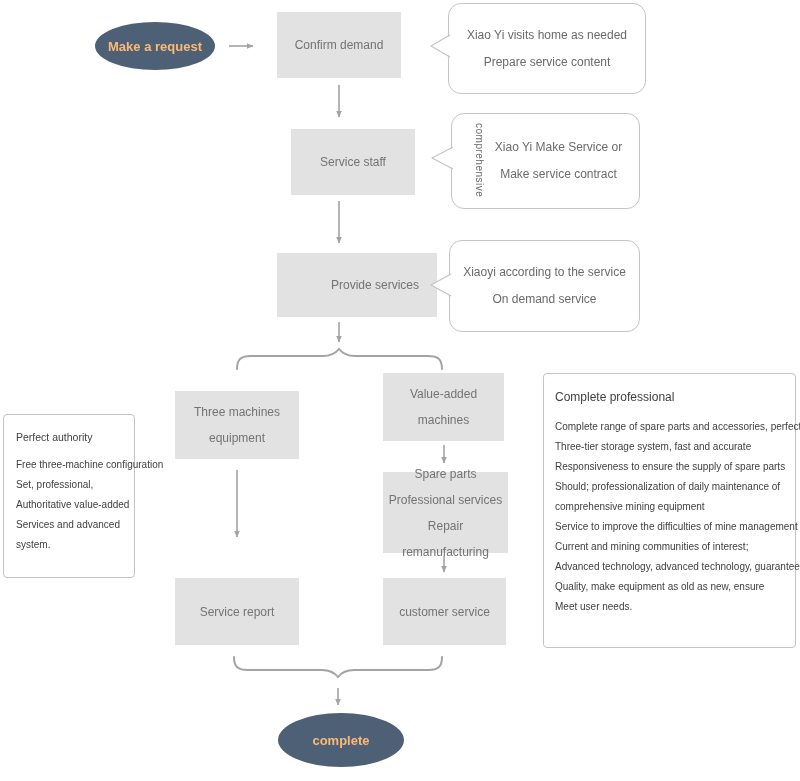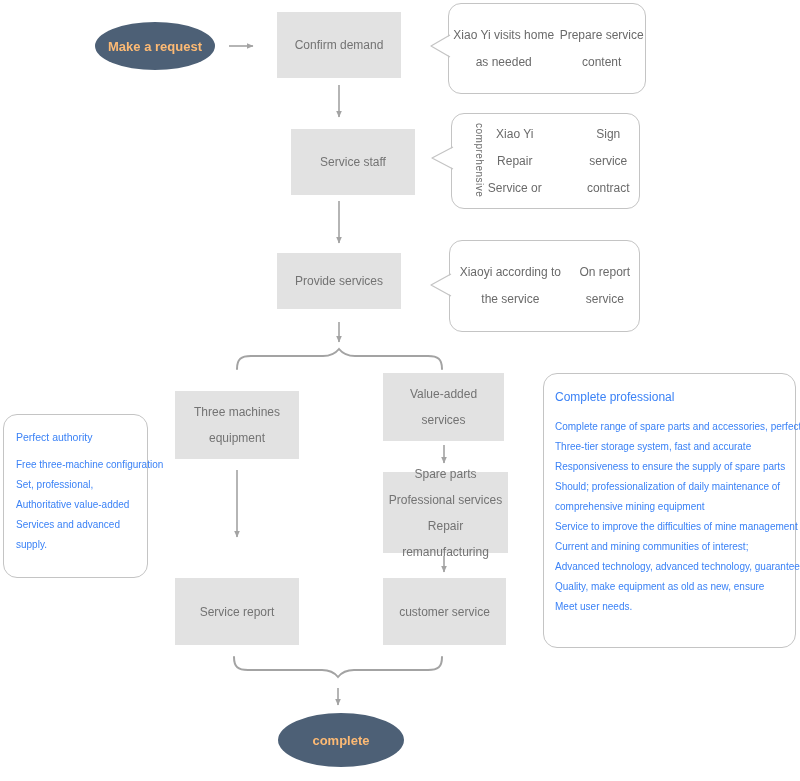--- a/index.html
+++ b/index.html
@@ -13,25 +13,25 @@
     display:flex;align-items:center;justify-content:center;text-align:center;
   }
   .box{
     position:absolute;background:#e2e2e2;color:#737373;font-size:12px;
     display:flex;flex-direction:column;align-items:center;justify-content:center;
     text-align:center;line-height:26px;
   }
   .callout{
     position:absolute;background:#ffffff;border:1px solid #c4c4c4;border-radius:13px;
     color:#6a6a6a;font-size:12px;line-height:27px;
-    display:flex;flex-direction:row;align-items:center;justify-content:center;text-align:center;
+    display:flex;flex-direction:column;align-items:center;justify-content:center;text-align:center;
   }
   .infobox{
-    position:absolute;background:#ffffff;border:1px solid #c4c4c4;border-radius:14px;
-    color:#3b82f6;box-sizing:border-box;
+    position:absolute;background:#ffffff;border:1px solid #c4c4c4;border-radius:4px;
+    color:#404040;box-sizing:border-box;
   }
   .infobox .title{font-size:12px;margin-bottom:13px;}
   .infobox.small .title{font-size:10.5px;margin-bottom:12px;}
   .infobox .iline{font-size:10px;line-height:20px;white-space:nowrap;}
   .vtext{
     position:absolute;left:469px;top:113px;height:94px;width:20px;
     display:flex;align-items:center;justify-content:center;
     writing-mode:vertical-rl;font-size:10px;color:#6a6a6a;letter-spacing:0.5px;
   }
   svg.overlay{position:absolute;left:0;top:0;z-index:5;pointer-events:none;}
@@ -44,65 +44,65 @@
 <body>
 
 <div class="stage">
 
   <div class="ellipse" style="left:95px;top:22px;width:120px;height:48px;">Make a request</div>
 
   <div class="box" style="left:277px;top:12px;width:124px;height:66px;">Confirm demand</div>
 
   <div class="box" style="left:291px;top:129px;width:124px;height:66px;">Service staff</div>
 
-  <div class="box" style="left:277px;top:253px;width:124px;height:56px;">Provide services</div>
+  <div class="box" style="left:277px;top:253px;width:124px;height:64px;padding-left:36px;">Provide services</div>
 
   <div class="box" style="left:175px;top:391px;width:124px;height:68px;">
     <span>Three machines</span>
     <span>equipment</span>
   </div>
 
   <div class="box" style="left:383px;top:373px;width:121px;height:68px;">
     <span>Value-added</span>
-    <span>services</span>
+    <span>machines</span>
   </div>
 
   <div class="box" style="left:383px;top:472px;width:125px;height:81px;">
     <span>Spare parts</span>
     <span>Professional services</span>
     <span>Repair remanufacturing</span>
   </div>
 
   <div class="box" style="left:175px;top:578px;width:124px;height:67px;">Service report</div>
 
   <div class="box" style="left:383px;top:578px;width:123px;height:67px;">customer service</div>
 
   <div class="callout" style="left:448px;top:3px;width:196px;height:89px;">
     <span>Xiao Yi visits home as needed</span>
     <span>Prepare service content</span>
   </div>
 
   <div class="callout" style="left:451px;top:113px;width:187px;height:94px;">
-    <span style="padding-left:26px;">Xiao Yi Repair Service or</span>
-    <span style="padding-left:26px;">Sign service contract</span>
+    <span style="padding-left:26px;">Xiao Yi Make Service or</span>
+    <span style="padding-left:26px;">Make service contract</span>
   </div>
   <div class="vtext">comprehensive</div>
 
   <div class="callout" style="left:449px;top:240px;width:189px;height:90px;">
     <span>Xiaoyi according to the service</span>
-    <span>On report service</span>
+    <span>On demand service</span>
   </div>
 
-  <div class="infobox small" style="left:3px;top:414px;width:145px;height:164px;padding:16px 12px;">
+  <div class="infobox small" style="left:3px;top:414px;width:132px;height:164px;padding:16px 12px;">
     <div class="title">Perfect authority</div>
     <div class="iline">Free three-machine configuration</div>
     <div class="iline">Set, professional,</div>
     <div class="iline">Authoritative value-added</div>
     <div class="iline">Services and advanced</div>
-    <div class="iline">supply.</div>
+    <div class="iline">system.</div>
   </div>
 
   <div class="infobox" style="left:543px;top:373px;width:253px;height:275px;padding:16px 11px;">
     <div class="title">Complete professional</div>
     <div class="iline">Complete range of spare parts and accessories, perfect</div>
     <div class="iline">Three-tier storage system, fast and accurate</div>
     <div class="iline">Responsiveness to ensure the supply of spare parts</div>
     <div class="iline">Should; professionalization of daily maintenance of</div>
     <div class="iline">comprehensive mining equipment</div>
     <div class="iline">Service to improve the difficulties of mine management</div>

